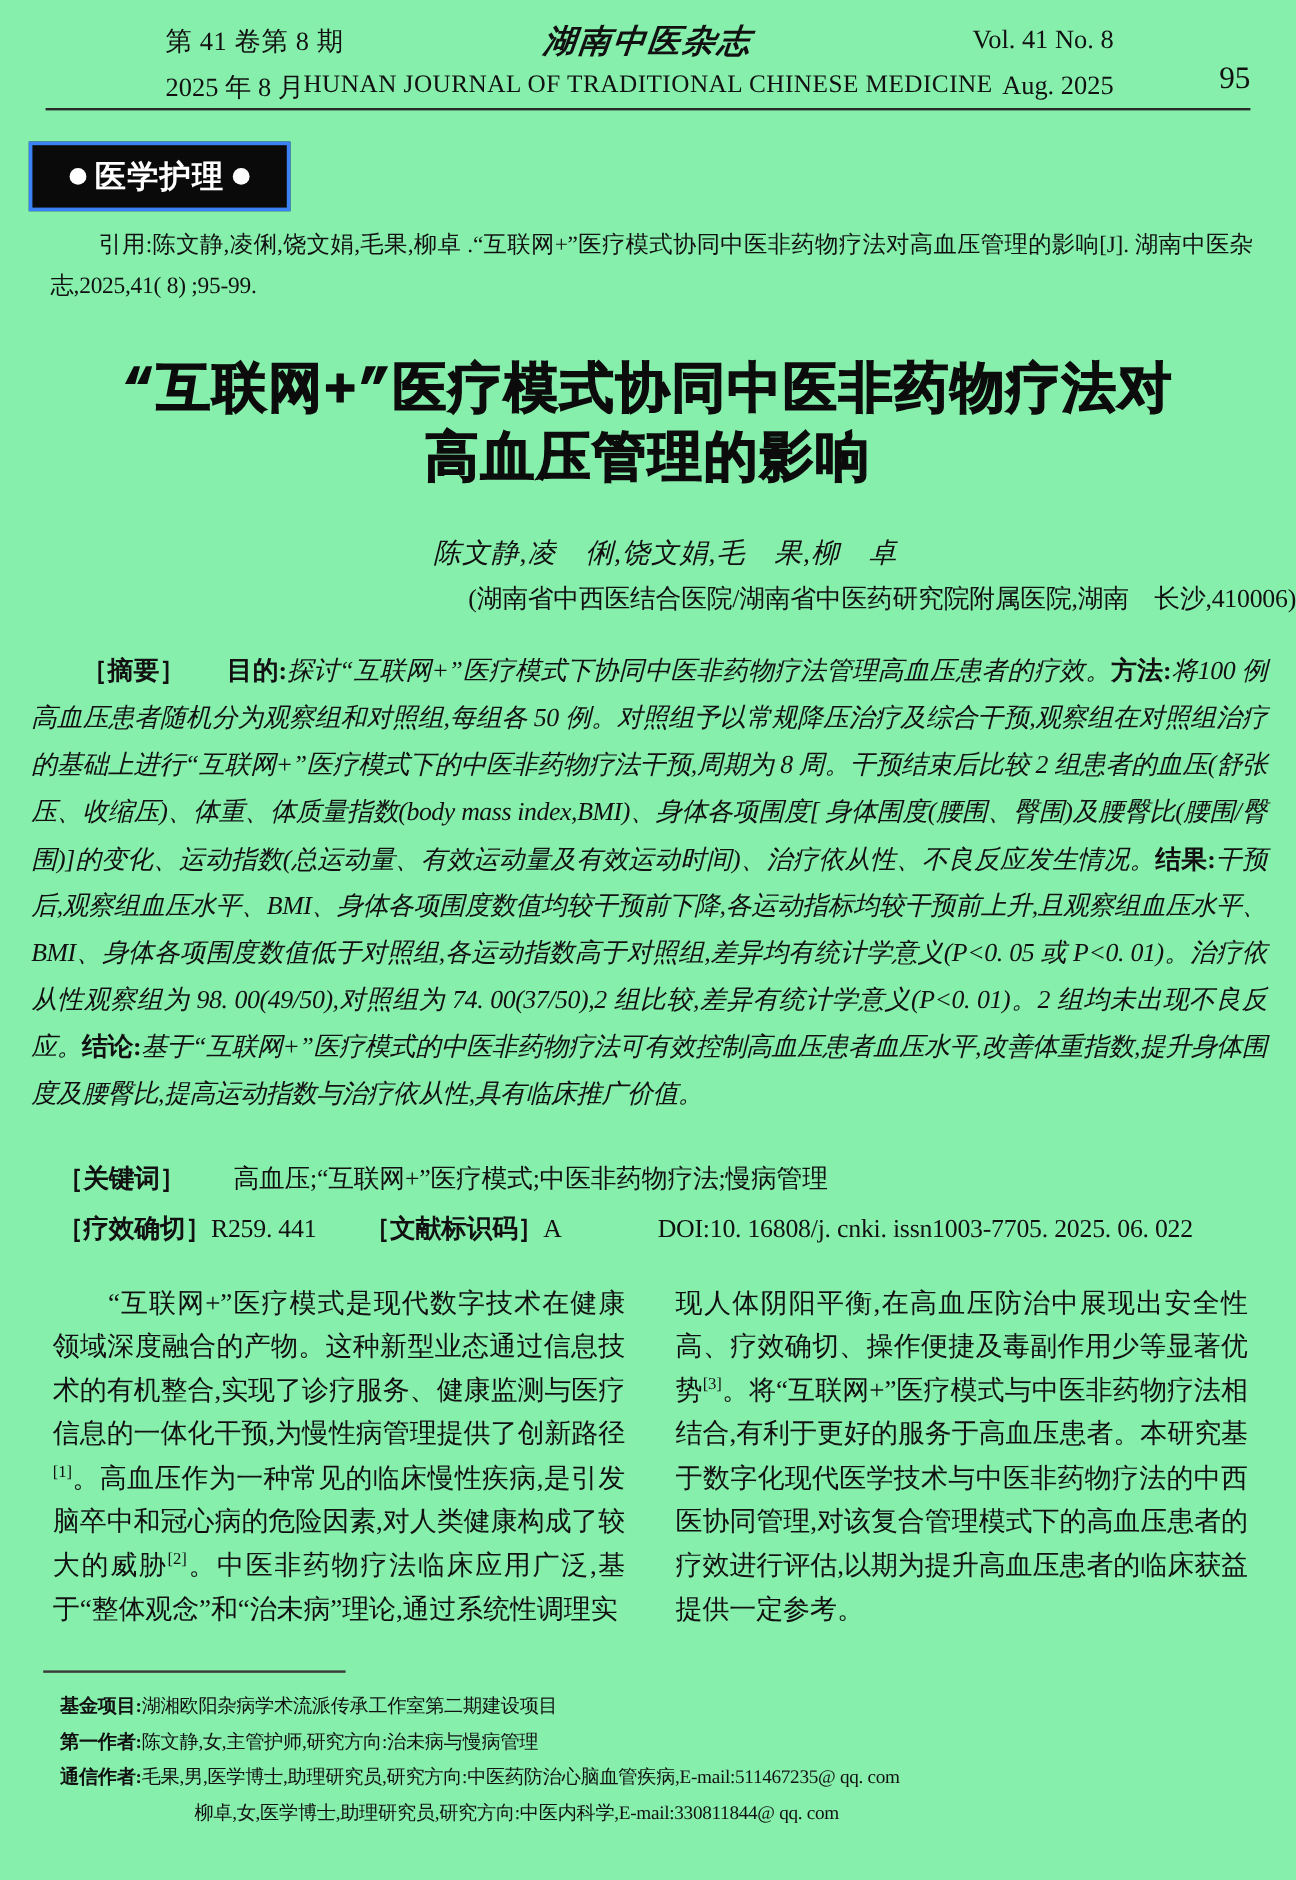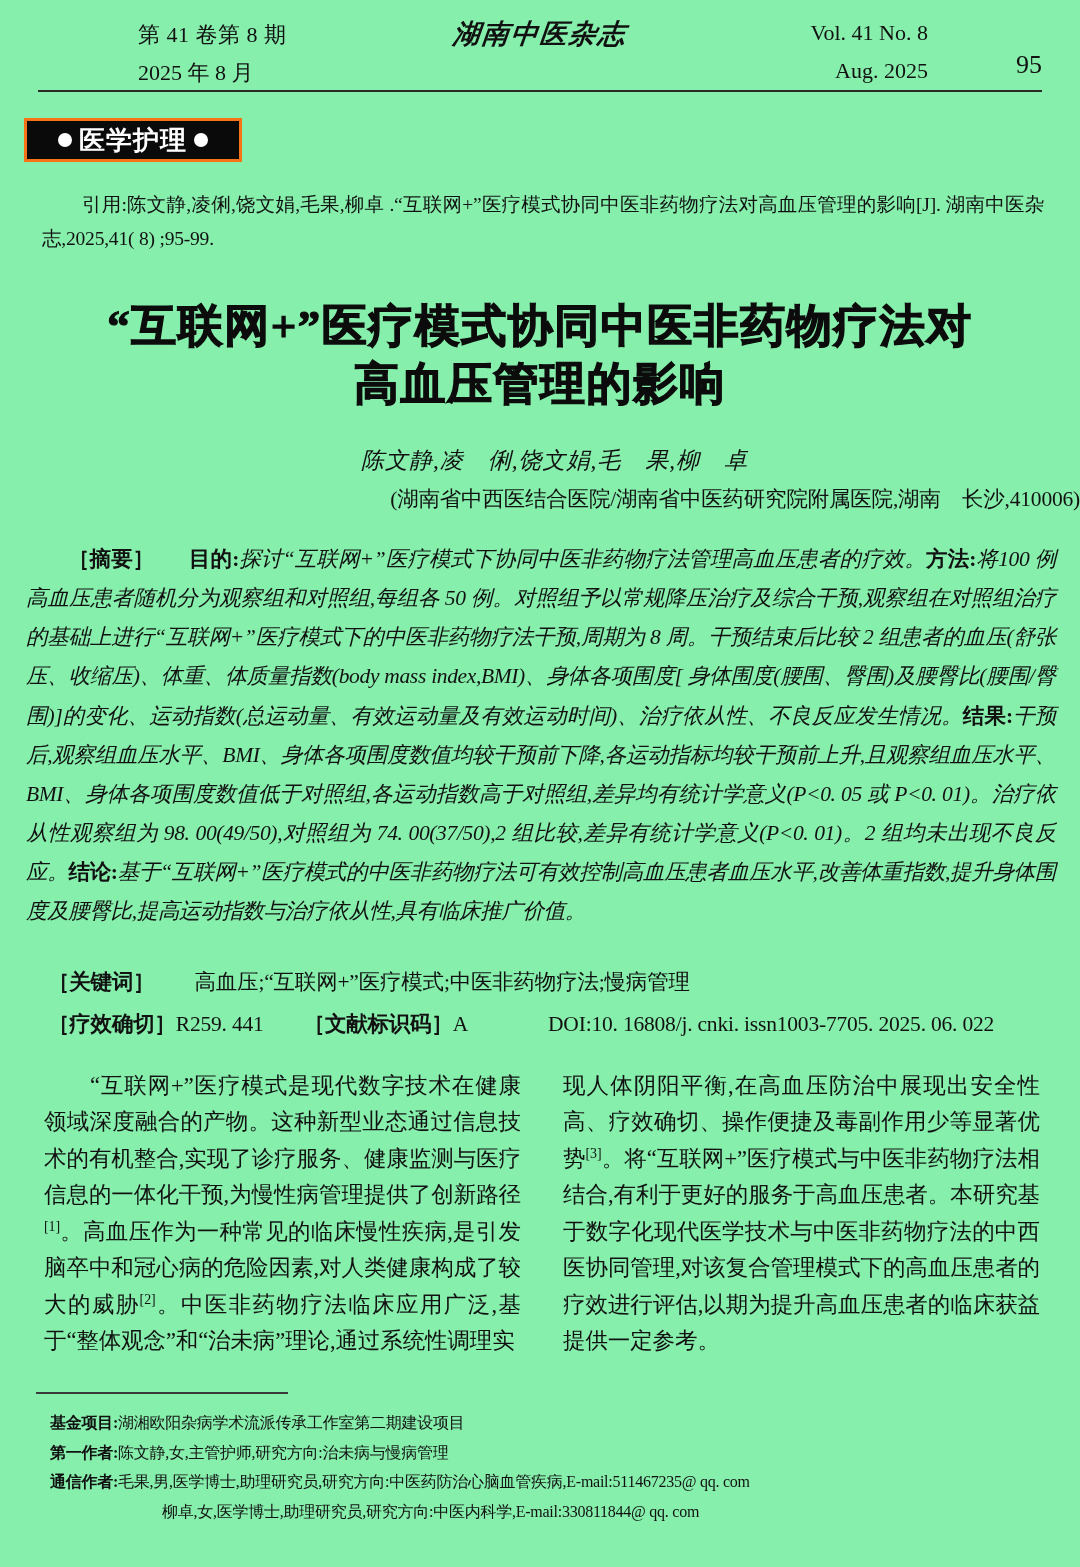--- a/index.html
+++ b/index.html
@@ -78,23 +78,23 @@
     position: absolute;
     left: 38px; right: 38px; top: 90px;
     height: 2px;
     background: #2a2a2a;
   }
 
   
   .section-badge {
     position: absolute;
     left: 24px; top: 118px;
-    width: 218px; height: 44px;
+    width: 218px; height: 58px;
     background: #0a0a0a;
-    border: 3px solid #f97316;
+    border: 3px solid #3b82f6;
     box-sizing: border-box;
     display: flex;
     align-items: center;
     justify-content: center;
     gap: 7px;
   }
   .badge-dot {
     width: 14px; height: 14px;
     border-radius: 50%;
     background: #ffffff;
@@ -119,21 +119,21 @@
     letter-spacing: -0.2px;
   }
 
   
   .title-block {
     position: absolute;
     left: 0; right: 0; top: 298px;
     text-align: center;
   }
   .title-line {
-    font-family: Liberation Serif, serif;
+    font-family: Liberation Mono, monospace;
     font-weight: bold;
     font-size: 45px;
     line-height: 1.28;
     letter-spacing: 1.5px;
     color: #0c0c0c;
     -webkit-text-stroke: 1.2px #0c0c0c;
   }
 
   
   .authors {
@@ -217,20 +217,21 @@
 </style>
 </head>
 <body>
 
 <div class="page">
 
   <div class="masthead">
     <div class="mast-vol">第 41 卷第 8 期</div>
     <div class="mast-date">2025 年 8 月</div>
     <div class="mast-journal-cn">湖南中医杂志</div>
+    <div class="mast-journal-en">HUNAN JOURNAL OF TRADITIONAL CHINESE MEDICINE</div>
     <div class="mast-volno">Vol. 41    No. 8</div>
     <div class="mast-month">Aug. 2025</div>
     <div class="mast-page">95</div>
     <div class="mast-rule"></div>
   </div>
 
   <div class="section-badge">
     <span class="badge-dot"></span>
     <span class="badge-text">医学护理</span>
     <span class="badge-dot"></span>

